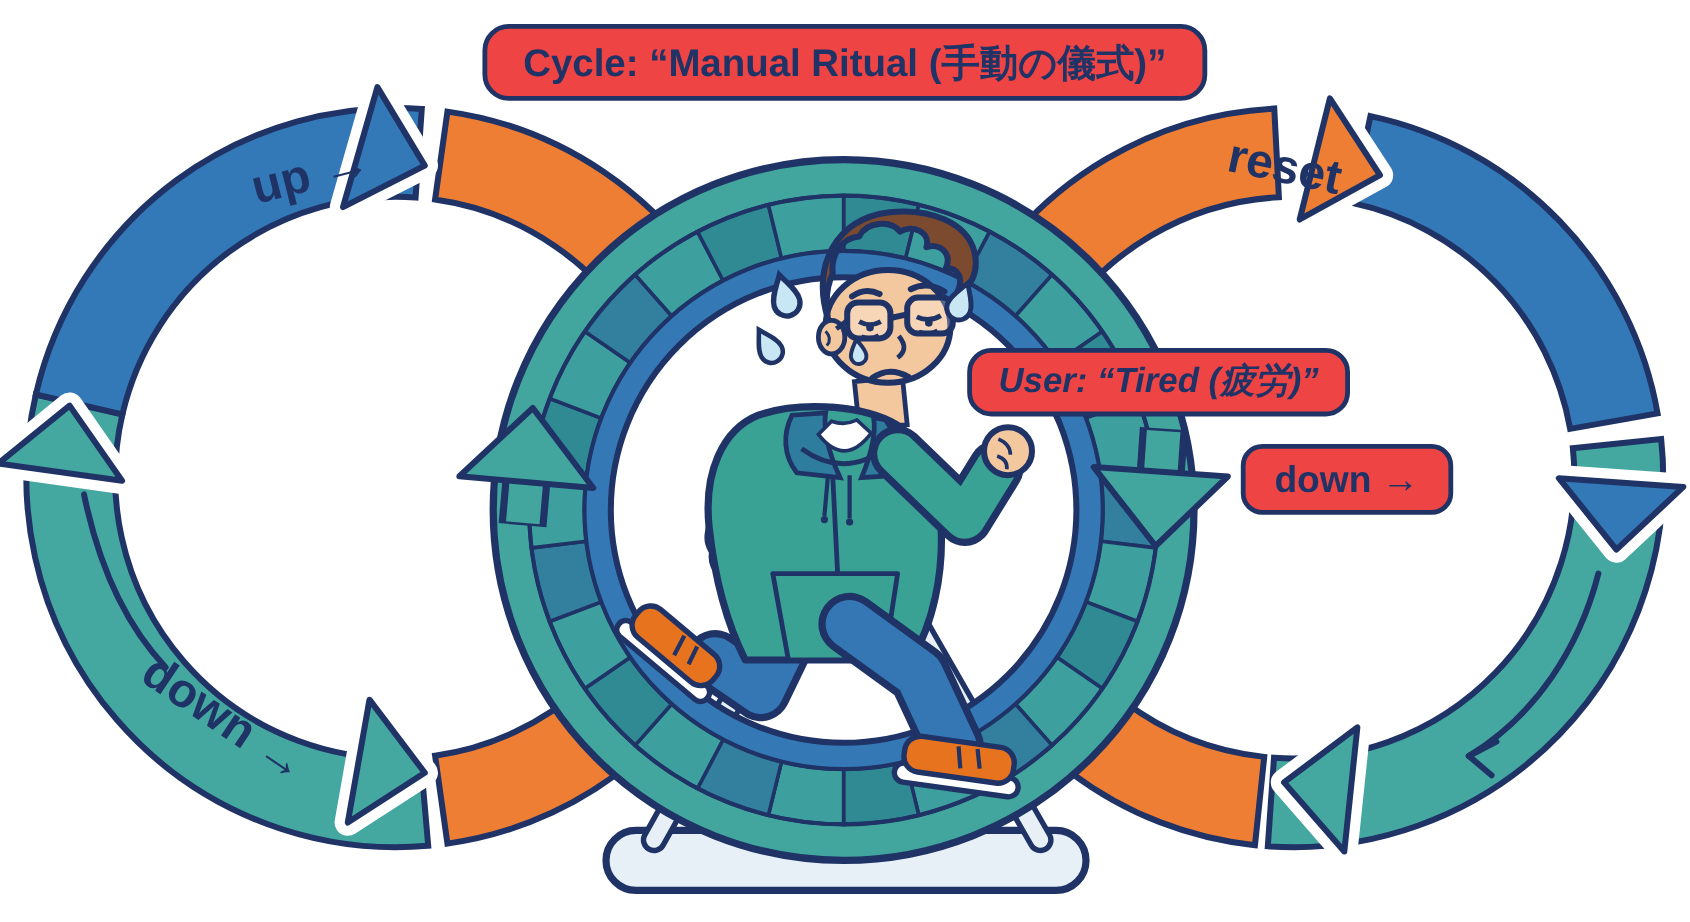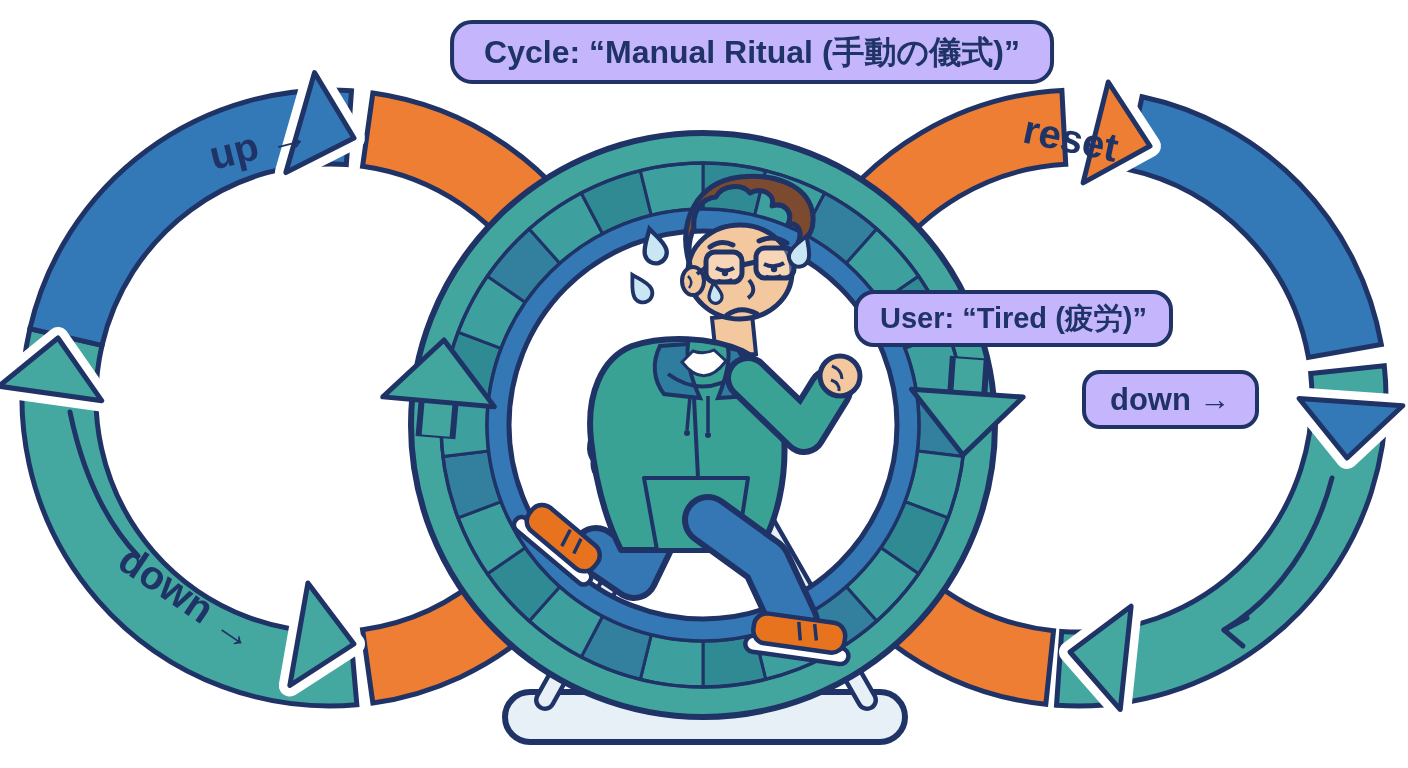--- a/index.html
+++ b/index.html
@@ -2,36 +2,35 @@
 <html><head>
 <meta charset="utf-8">
 <style>
   html,body{margin:0;padding:0;background:#ffffff;}
   body{width:1408px;height:768px;position:relative;overflow:hidden;
        font-family:"Liberation Sans","DejaVu Sans",sans-serif;}
   .stage{position:absolute;inset:0;}
   svg{position:absolute;left:0;top:0;}
   .label-box{
     position:absolute;
-    background:#c4b5fd;
+    background:#ef4444;
     border:4px solid #1f3366;
     color:#1f3366;
     font-weight:700;
     border-radius:18px;
     white-space:nowrap;
     line-height:1.2;
     box-sizing:border-box;
     text-align:center;
-    margin-left:48px;
   }
   .title-box{left:50%;transform:translateX(-50%);top:20px;font-size:32px;
              padding:9px 30px;border-radius:22px;}
   .logs-box{left:222px;top:370px;font-size:31px;padding:7px 20px;}
   .down-box{left:1034px;top:370px;font-size:31px;padding:7px 24px;}
-  .user-box{left:806px;top:290px;font-size:29px;padding:7px 22px;border-radius:20px;}
+  .user-box{left:806px;top:290px;font-size:29px;padding:7px 22px;border-radius:20px;font-style:italic;}
   .arc-label{font-weight:700;fill:#1f3366;font-size:40px;text-anchor:middle;
              font-family:"Liberation Sans","DejaVu Sans",sans-serif;}
 </style>
 </head>
 <body>
 
 <div class="stage">
 <svg id="art" width="1408" height="768" viewBox="0 0 1408 768">
   <g id="g-arcs-left">
         <path d="M356.8439687662787 704.8279670122577A308 308 0 0 1 29.894020046147546 328.7150752620896L101.99740484025494 345.3614532835356A234 234 0 0 0 350.394443802952 631.1095593534685Z" fill="#45a8a0" stroke="#1f3366" stroke-width="5"></path>

